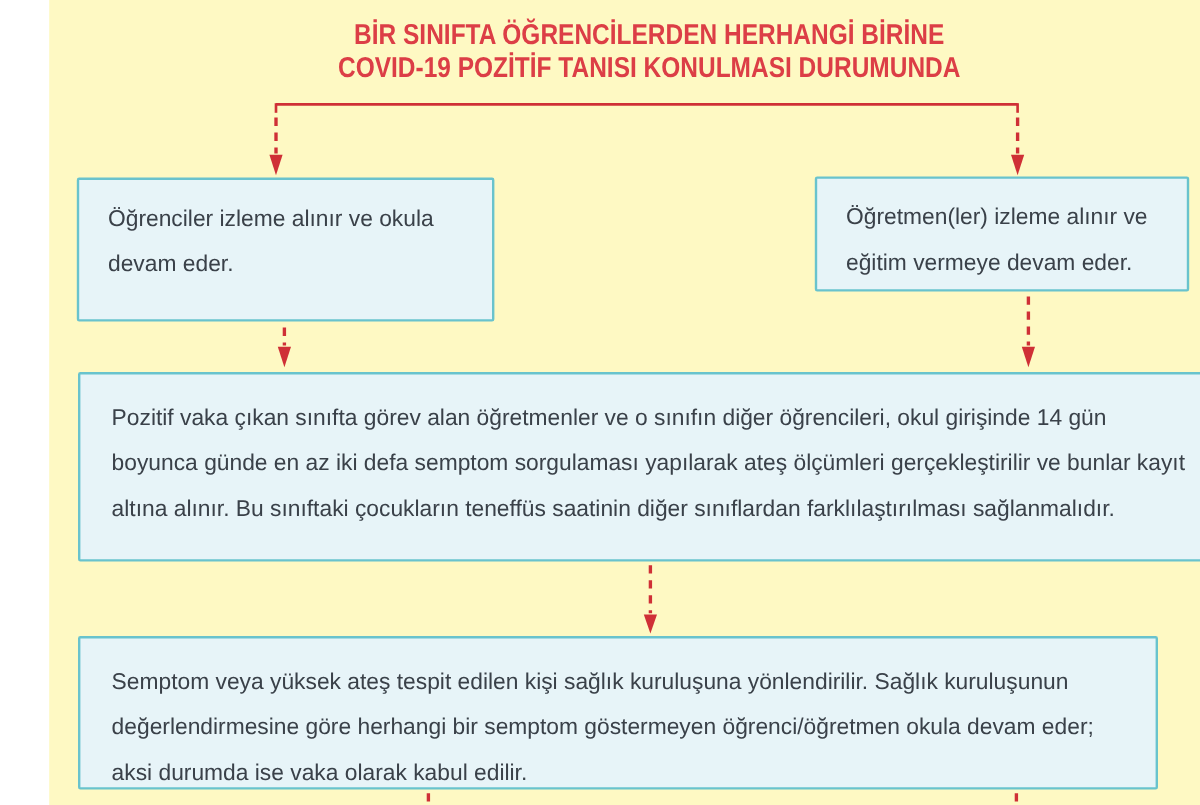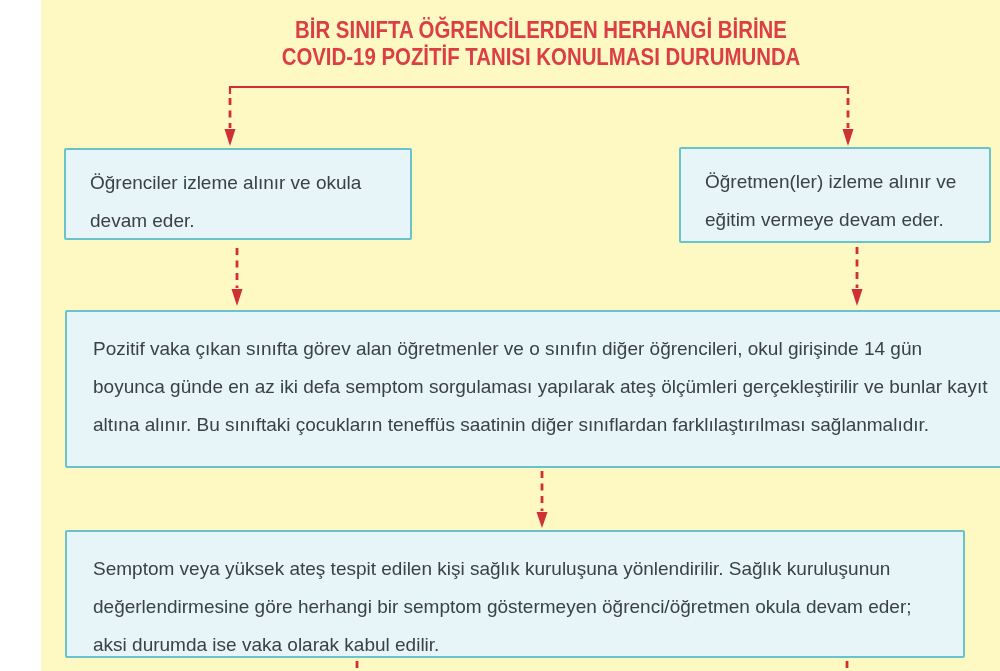--- a/index.html
+++ b/index.html
@@ -39,21 +39,21 @@
   .box{
     position:absolute;
     background:var(--box-fill);
     border:2px solid var(--box-border);
     border-radius:2px;
     color:var(--text-color);
     font-size:19px;
     font-weight:500;
     line-height:38px;
   }
-  .box-students{ left:23px;  top:148px; width:348px; height:92px;  padding:14px 24px 0 24px; }
+  .box-students{ left:23px;  top:148px; width:348px; height:120px;  padding:14px 24px 0 24px; }
   .box-teachers{ left:638px; top:147px; width:312px; height:96px;  padding:14px 24px 0 24px; }
   .box-monitoring{ left:24px; top:310px; width:960px; height:158px; padding:18px 34px 0 26px; }
   .box-referral{ left:24px; top:530px; width:900px; height:128px; padding:18px 26px 0 26px; }
   svg.overlay{
     position:absolute;
     left:0; top:0;
     pointer-events:none;
   }
   .solid-line{ stroke:var(--arrow-red); stroke-width:2.2; fill:none; }
   .dash-line{ stroke:var(--arrow-red); stroke-width:2.8; fill:none; stroke-dasharray:7 5.5; }

